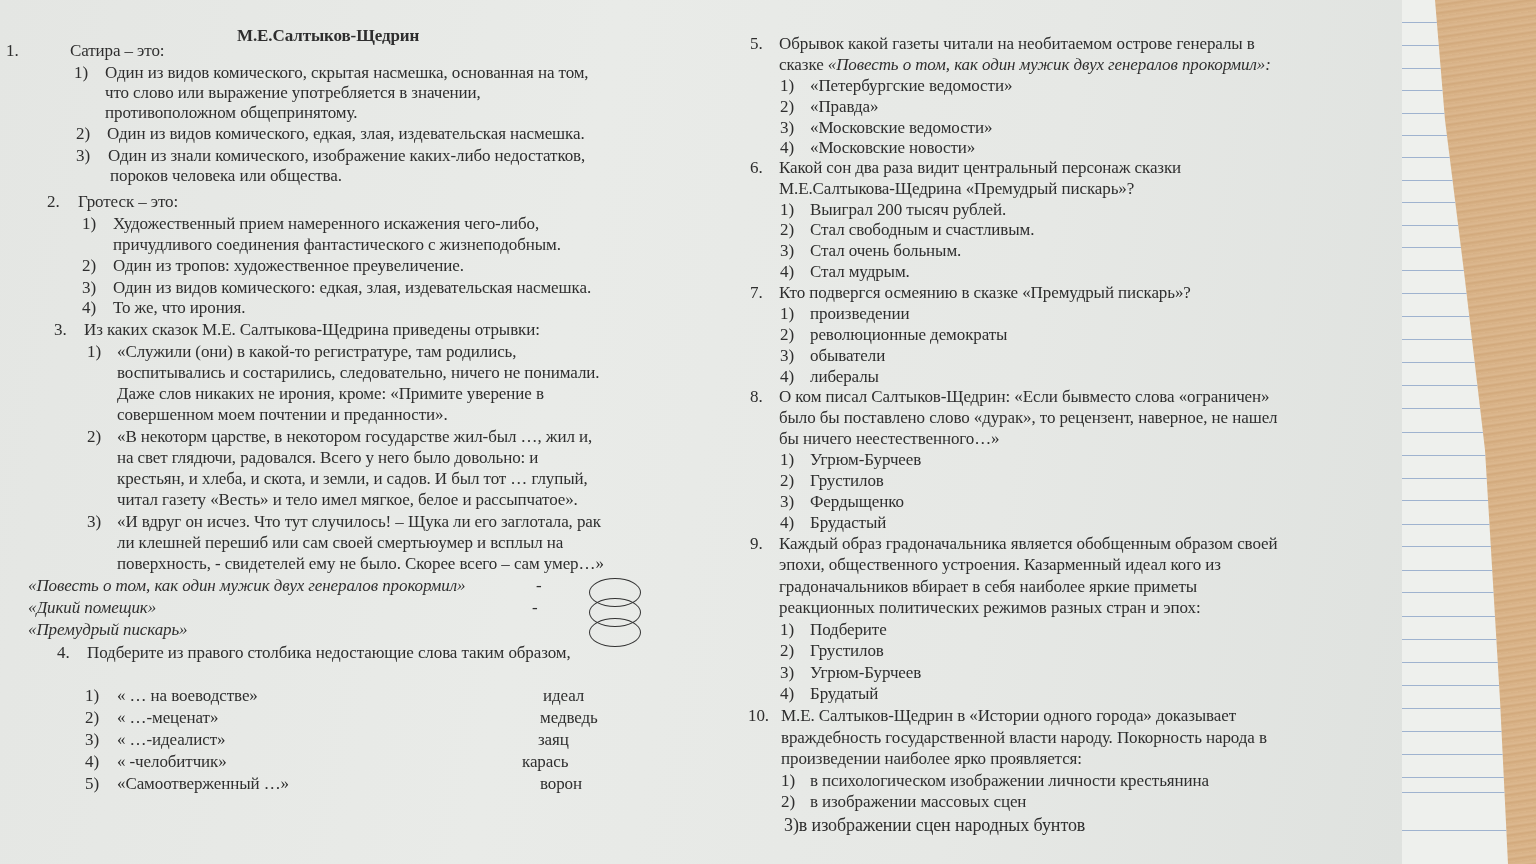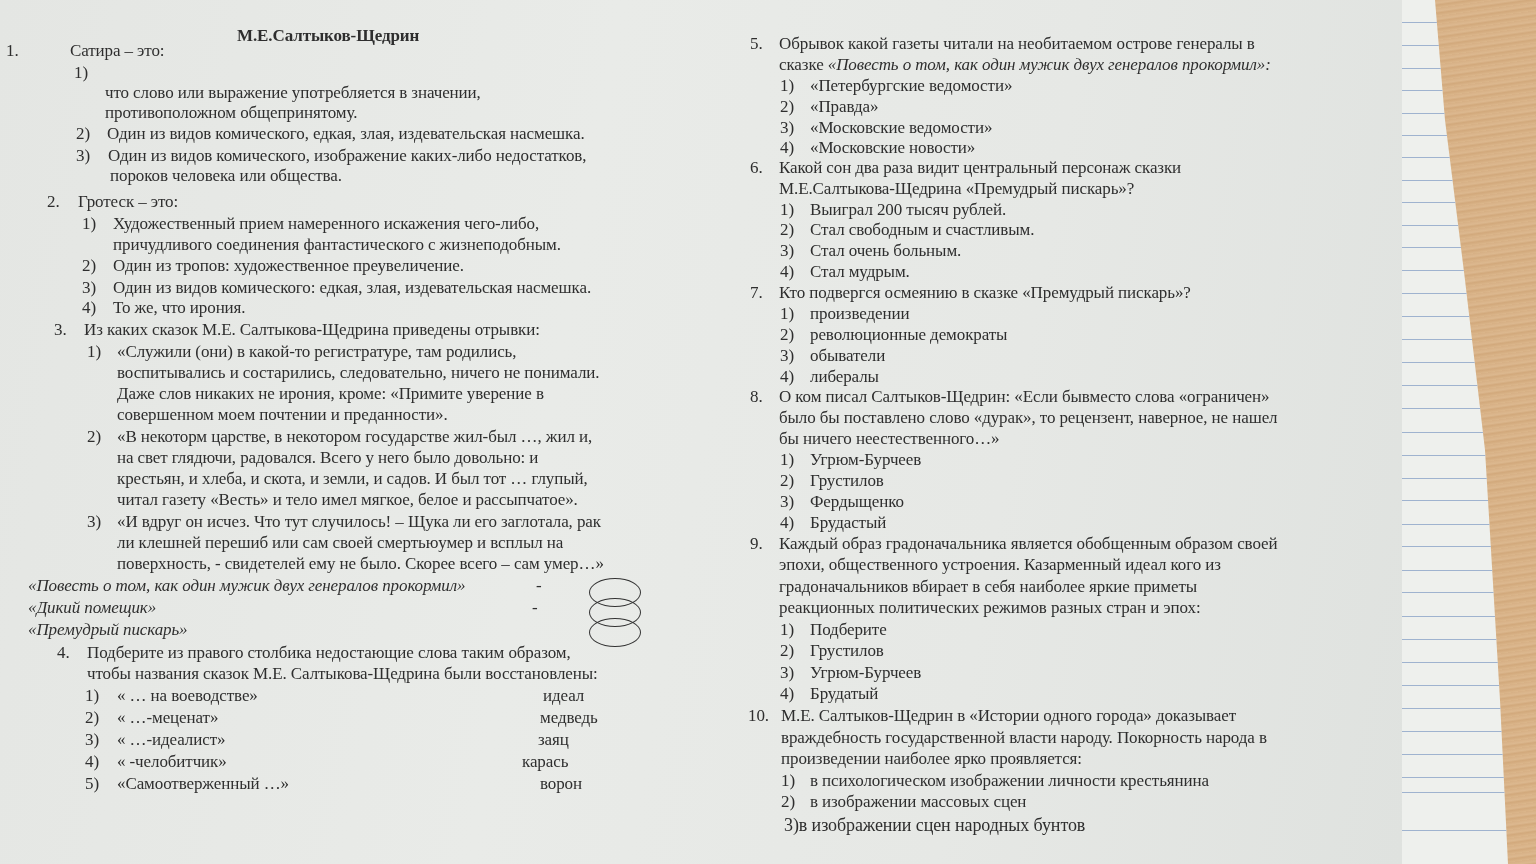--- a/index.html
+++ b/index.html
@@ -73,26 +73,27 @@
   <div class="ruling" style="top:830px"></div>
 </div>
 
 <div class="sheet">
 
   <div class="t title" style="left:237px;top:26px">М.Е.Салтыков-Щедрин</div>
 
   <div class="t" style="left:6px;top:41px">1.</div>
   <div class="t" style="left:70px;top:41px">Сатира – это:</div>
   <div class="t" style="left:74px;top:63px">1)</div>
+  <div class="t" style="left:105px;top:63px">Один из видов комического, скрытая насмешка, основанная на том,</div>
   <div class="t" style="left:105px;top:83px">что слово или выражение употребляется в значении,</div>
   <div class="t" style="left:105px;top:103px">противоположном общепринятому.</div>
   <div class="t" style="left:76px;top:124px">2)</div>
   <div class="t" style="left:107px;top:124px">Один из видов комического, едкая, злая, издевательская насмешка.</div>
   <div class="t" style="left:76px;top:146px">3)</div>
-  <div class="t" style="left:108px;top:146px">Один из видов комического, изображение каких-либо недостатков,</div>
+  <div class="t" style="left:108px;top:146px">Один из знали комического, изображение каких-либо недостатков,</div>
   <div class="t" style="left:110px;top:166px">пороков человека или общества.</div>
 
   <div class="t" style="left:47px;top:192px">2.</div>
   <div class="t" style="left:78px;top:192px">Гротеск – это:</div>
   <div class="t" style="left:82px;top:214px">1)</div>
   <div class="t" style="left:113px;top:214px">Художественный прием намеренного искажения чего-либо,</div>
   <div class="t" style="left:113px;top:235px">причудливого соединения фантастического с жизнеподобным.</div>
   <div class="t" style="left:82px;top:256px">2)</div>
   <div class="t" style="left:113px;top:256px">Один из тропов: художественное преувеличение.</div>
   <div class="t" style="left:82px;top:278px">3)</div>
@@ -122,21 +123,20 @@
   <div class="t it" style="left:28px;top:598px">«Дикий помещик»</div>
   <div class="t" style="left:532px;top:598px">-</div>
   <div class="t it" style="left:28px;top:620px">«Премудрый пискарь»</div>
 
   <div class="oval" style="left:589px;top:578px"></div>
   <div class="oval" style="left:589px;top:598px"></div>
   <div class="oval" style="left:589px;top:618px"></div>
 
   <div class="t" style="left:57px;top:643px">4.</div>
   <div class="t" style="left:87px;top:643px">Подберите из правого столбика недостающие слова таким образом,</div>
-  <div class="t" style="left:87px;top:664px">чтобы названия сказок М.Е. Салтыкова-Щедрина были восстановлены:</div>
 
   <div class="t" style="left:85px;top:686px">1)</div>
   <div class="t" style="left:117px;top:686px">« … на воеводстве»</div>
   <div class="t" style="left:543px;top:686px">идеал</div>
   <div class="t" style="left:85px;top:708px">2)</div>
   <div class="t" style="left:117px;top:708px">« …-меценат»</div>
   <div class="t" style="left:540px;top:708px">медведь</div>
   <div class="t" style="left:85px;top:730px">3)</div>
   <div class="t" style="left:117px;top:730px">« …-идеалист»</div>
   <div class="t" style="left:538px;top:730px">заяц</div>

